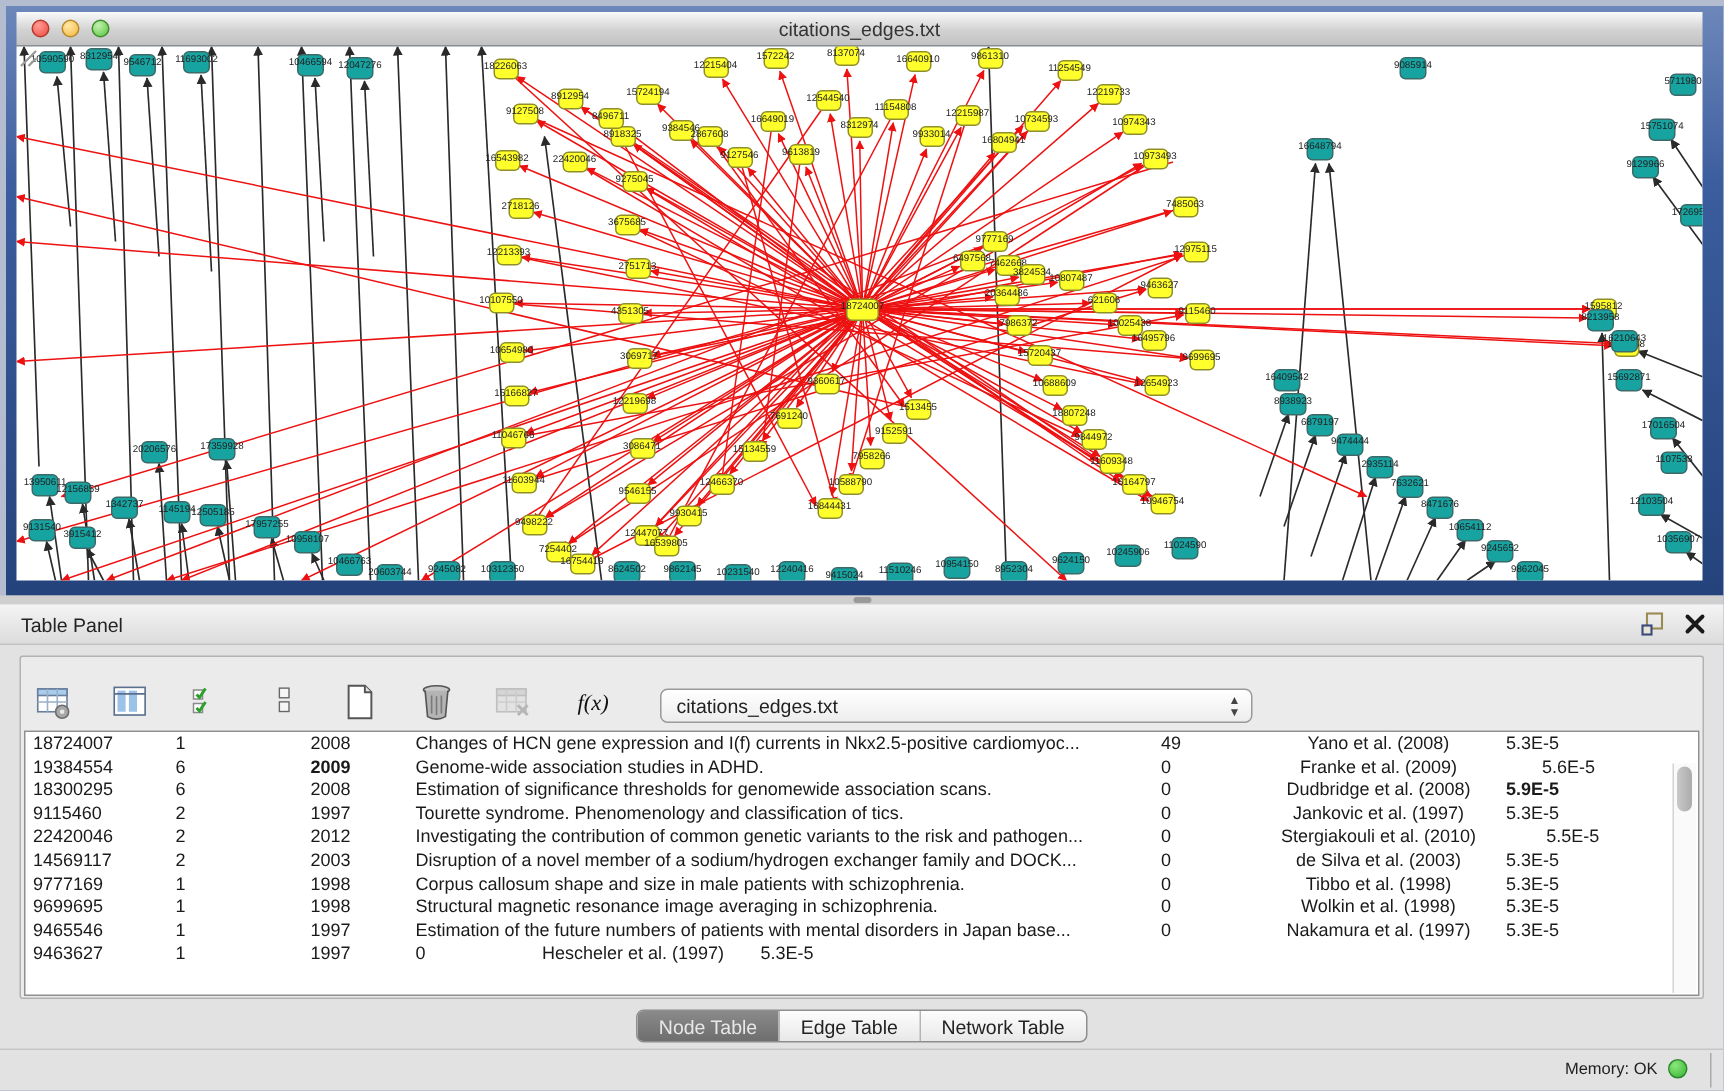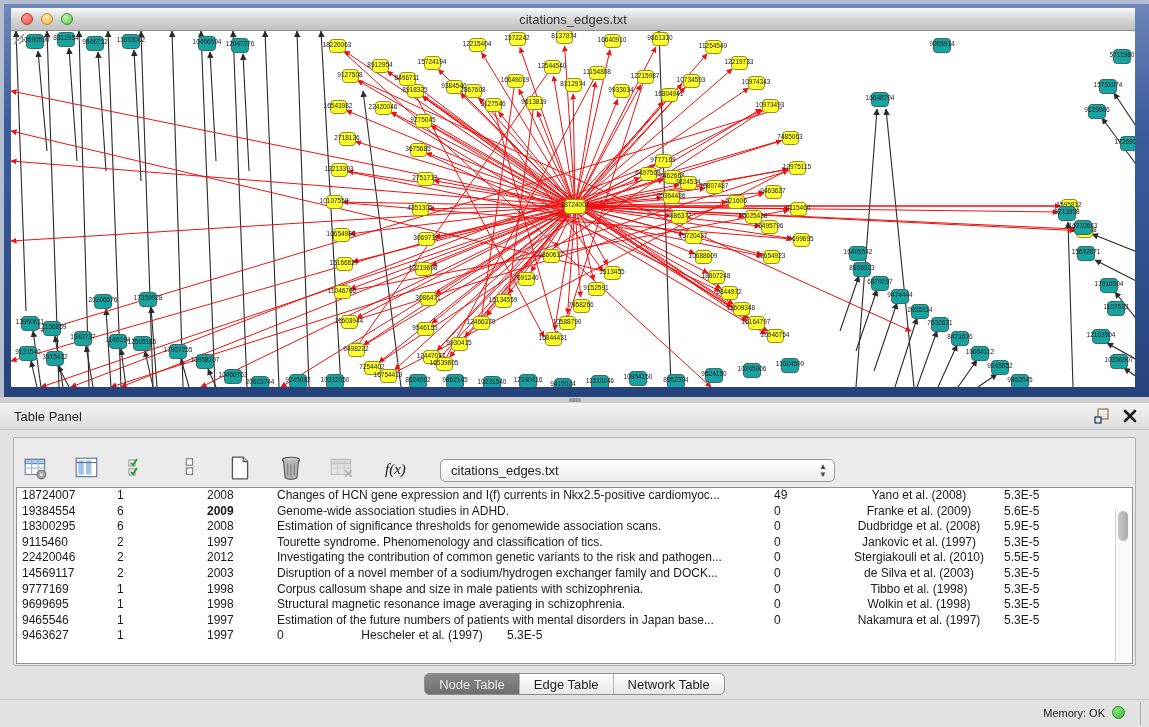--- a/index.html
+++ b/index.html
@@ -788,48 +788,48 @@
             <div class="td center" style="width: 160px;">Yano et al. (2008)</div>
             <div class="td" style="width: 94px;">5.3E-5</div>
           </div>
           <div class="trow">
             <div class="td" style="width: 95px;">19384554</div>
             <div class="td" style="width: 90px;">6</div>
             <div class="td" style="width: 70px; font-weight: bold;">2009</div>
             <div class="td" style="width: 497px;">Genome-wide association studies in ADHD.</div>
             <div class="td" style="width: 70px;">0</div>
             <div class="td center" style="width: 160px;">Franke et al. (2009)</div>
-            <div class="td" style="width: 94px;">5.6E-5</div>
+            <div class="td" style="width: 94px; margin-left: 24px;">5.6E-5</div>
           </div>
           <div class="trow">
             <div class="td" style="width: 95px;">18300295</div>
             <div class="td" style="width: 90px;">6</div>
             <div class="td" style="width: 70px;">2008</div>
             <div class="td" style="width: 497px;">Estimation of significance thresholds for genomewide association scans.</div>
             <div class="td" style="width: 70px;">0</div>
             <div class="td center" style="width: 160px;">Dudbridge et al. (2008)</div>
-            <div class="td" style="width: 94px;">5.9E-5</div>
+            <div class="td" style="width: 94px; font-weight: bold;">5.9E-5</div>
           </div>
           <div class="trow">
             <div class="td" style="width: 95px;">9115460</div>
             <div class="td" style="width: 90px;">2</div>
             <div class="td" style="width: 70px;">1997</div>
             <div class="td" style="width: 497px;">Tourette syndrome. Phenomenology and classification of tics.</div>
             <div class="td" style="width: 70px;">0</div>
             <div class="td center" style="width: 160px;">Jankovic et al. (1997)</div>
             <div class="td" style="width: 94px;">5.3E-5</div>
           </div>
           <div class="trow">
             <div class="td" style="width: 95px;">22420046</div>
             <div class="td" style="width: 90px;">2</div>
             <div class="td" style="width: 70px;">2012</div>
             <div class="td" style="width: 497px;">Investigating the contribution of common genetic variants to the risk and pathogen...</div>
             <div class="td" style="width: 70px;">0</div>
             <div class="td center" style="width: 160px;">Stergiakouli et al. (2010)</div>
-            <div class="td" style="width: 94px;">5.5E-5</div>
+            <div class="td" style="width: 94px; text-align: center;">5.5E-5</div>
           </div>
           <div class="trow">
             <div class="td" style="width: 95px;">14569117</div>
             <div class="td" style="width: 90px;">2</div>
             <div class="td" style="width: 70px;">2003</div>
             <div class="td" style="width: 497px;">Disruption of a novel member of a sodium/hydrogen exchanger family and DOCK...</div>
             <div class="td" style="width: 70px;">0</div>
             <div class="td center" style="width: 160px;">de Silva et al. (2003)</div>
             <div class="td" style="width: 94px;">5.3E-5</div>
           </div>

